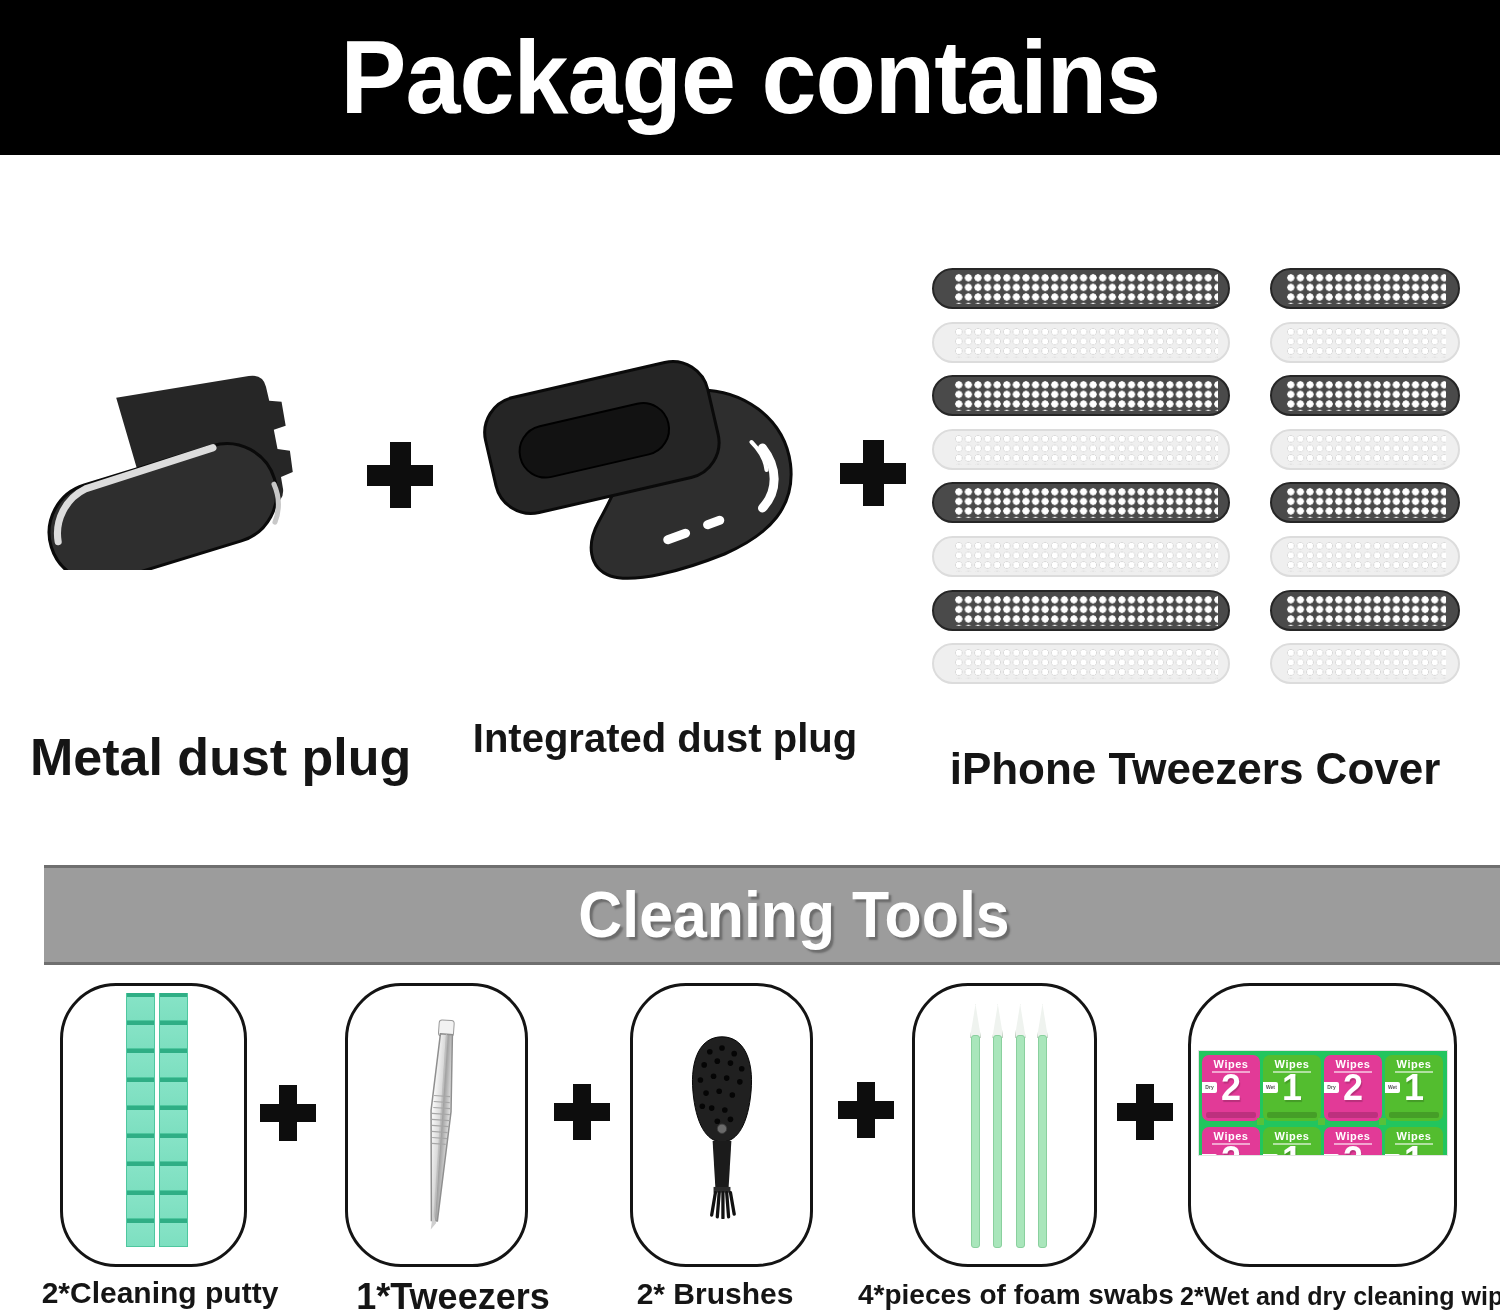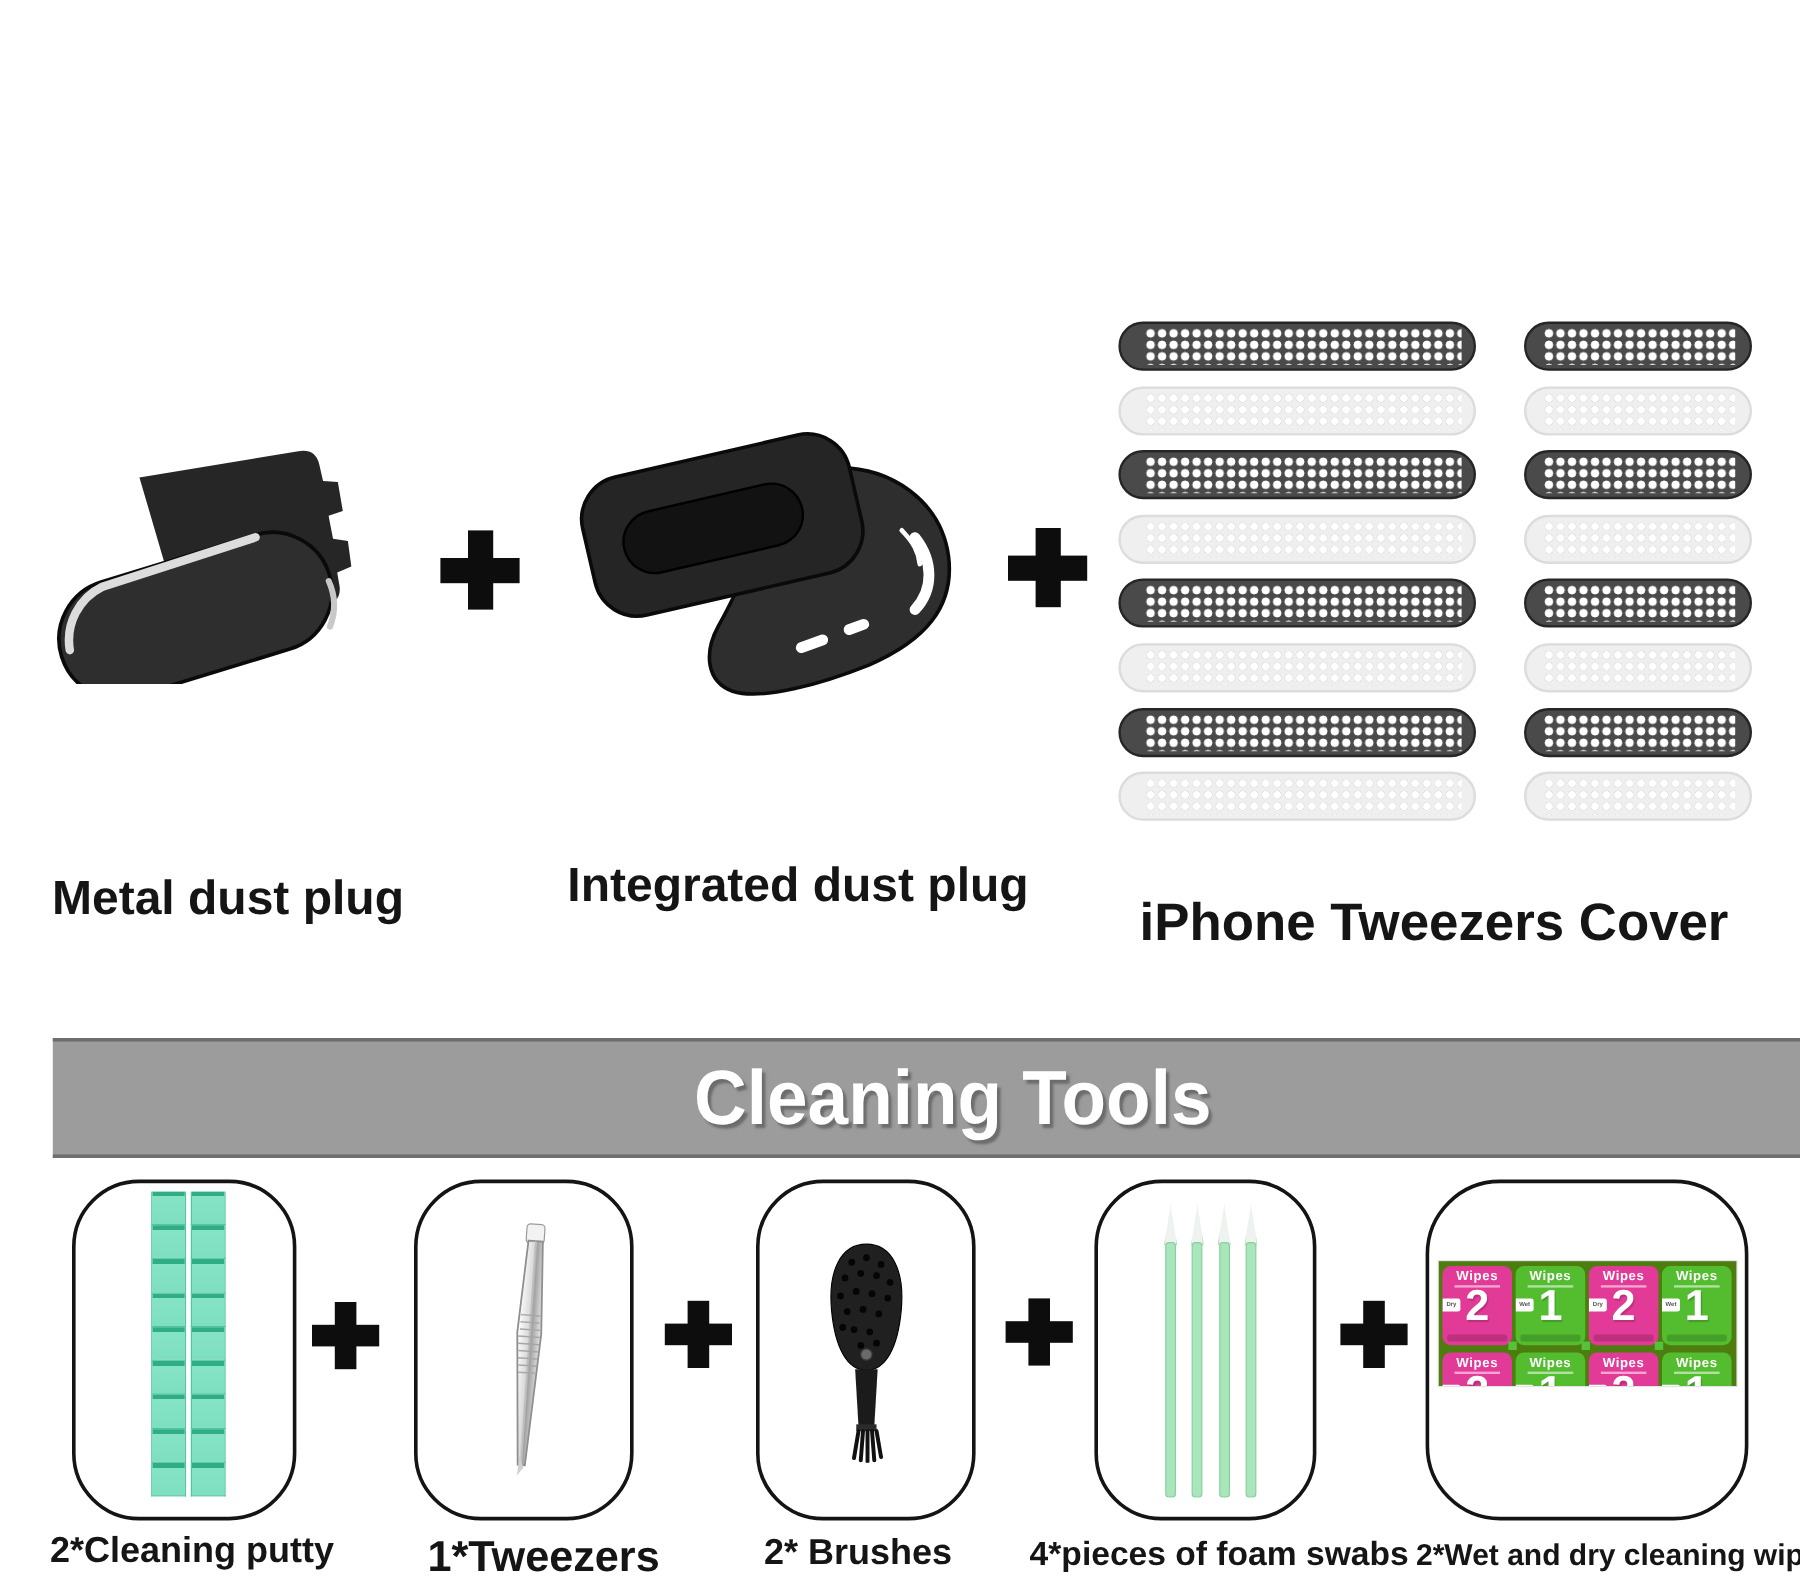--- a/index.html
+++ b/index.html
@@ -33,21 +33,21 @@
   .strip.short{left:338px;width:190px;}
   .strip.dark{background:var(--mesh-dark,#4a4a4a);border:2px solid var(--mesh-dark-border,#262626);}
   .strip.light{background:var(--mesh-light,#efefef);border:2px solid #dcdcdc;}
   .dots{position:absolute;top:3px;bottom:3px;}
   .long .dots{left:20px;right:10px;}
   .short .dots{left:14px;right:12px;}
   .dark .dots{background-image:radial-gradient(circle,#ffffff 3.3px,rgba(255,255,255,0) 3.8px);background-size:9.6px 9.6px;}
   .light .dots{background-image:radial-gradient(circle,#ffffff 2.9px,#d7d7d7 3.4px,rgba(255,255,255,0) 3.8px);background-size:9.6px 9.6px;}
   
   .label{position:absolute;font-weight:700;text-align:center;color:#151515;white-space:nowrap;}
-  .label-metal{left:30px;width:320px;top:727px;font-size:40px;text-align:center;}
+  .label-metal{left:30px;width:320px;top:727px;font-size:52px;text-align:center;}
   .label-integrated{left:465px;width:400px;top:716px;font-size:40px;}
   .label-speaker{left:925px;width:540px;top:744px;font-size:44px;}
   
   .banner{position:absolute;left:0;top:865px;width:1500px;height:100px;box-sizing:border-box;
     background:var(--banner-bg,#9c9c9c);border-top:3px solid var(--banner-border,#6f6f6f);
     border-bottom:3px solid var(--banner-border,#6f6f6f);
     display:flex;align-items:center;justify-content:center;margin-left:44px;}
   .banner-title{color:var(--banner-text,#fff);font-size:64px;font-weight:800;transform:scaleX(.95);
     text-shadow:3px 3px 2px rgba(70,70,70,.55);}
   
@@ -67,21 +67,21 @@
   .tweezers-svg{position:absolute;left:62px;top:30px;width:60px;height:220px;}
   .brush-svg{position:absolute;left:28px;top:45px;width:122px;height:188px;}
   
   .swab-wrap{position:absolute;left:56px;top:18px;width:76px;height:244px;display:flex;justify-content:space-between;}
   .swab{position:relative;width:9px;height:244px;}
   .swab-tip{position:absolute;top:0;left:-1px;width:11px;height:34px;background:var(--swab-tip,#eff3ef);
     clip-path:polygon(50% 0,100% 100%,0 100%);border:0;outline:none;box-shadow:inset 0 0 0 1px #c2cfc2;}
   .swab-stick{position:absolute;top:31px;bottom:0;left:0;width:9px;box-sizing:border-box;
     background:var(--swab-green,#a9e6bb);border:1px solid #8ad09e;border-radius:3px;}
   
-  .wipes-sheet{position:absolute;left:8px;top:65px;width:248px;height:104px;background:#4d7c0f;
+  .wipes-sheet{position:absolute;left:8px;top:65px;width:248px;height:104px;background:#22c55e;
     box-shadow:0 0 0 1px #e3e3e3;overflow:hidden;}
   .packet{position:absolute;width:58px;height:66px;border-radius:7px;overflow:hidden;}
   .w-title{font-size:11px;font-weight:700;color:#fff;text-align:center;margin-top:3px;letter-spacing:.5px;}
   .w-sub{height:2px;background:rgba(255,255,255,.55);margin:1px 10px 0 10px;}
   .w-num{position:absolute;top:12px;left:0;right:0;text-align:center;font-size:36px;font-weight:800;color:#fff;
     text-shadow:1px 2px 1px rgba(0,0,0,.18);}
   .w-tab{position:absolute;left:0;top:27px;width:15px;height:11px;background:#fff;border-radius:0 2px 2px 0;
     font-size:5px;font-weight:700;color:#555;line-height:11px;text-align:center;}
   .w-strip{position:absolute;bottom:3px;left:4px;right:4px;height:6px;background:rgba(0,0,0,.16);border-radius:2px;}
   .connector{position:absolute;width:7px;height:7px;background:#56c23a;}
@@ -91,20 +91,23 @@
   .tlabel-1{left:348px;width:210px;top:1276px;font-size:36px;}
   .tlabel-2{left:615px;width:200px;top:1277px;font-size:30px;}
   .tlabel-3{left:858px;width:295px;top:1279px;font-size:28px;}
   .tlabel-4{left:1180px;width:312px;top:1282px;font-size:25px;}
 </style>
 </head>
 <body>
 
 <div class="canvas">
 
+  <header class="header">
+    <h1 class="header-title">Package contains</h1>
+  </header>
 
   <section>
 
     <svg class="metal-plug" viewBox="0 0 280 205" aria-hidden="true">
       <g transform="rotate(-5 160 70)">
         <path d="M78,28 L210,18 Q224,17 226,30 L228,44 L240,46 L242,70 L230,73 L232,92 L244,95 L245,116 L233,120 L234,132 Q234,144 222,146 L206,148 L200,132 L188,150 L178,134 L168,150 L158,133 L100,138 Z" fill="#262626"></path>
       </g>
       <g transform="rotate(-17 120 150)">
         <rect x="6" y="100" width="230" height="98" rx="49" fill="#2e2e2e" stroke="#0a0a0a" stroke-width="3"></rect>
         <path d="M14,146 a49,49 0 0 1 41,-42 l132,-2" fill="none" stroke="#dcdcdc" stroke-width="7" stroke-linecap="round"></path>

